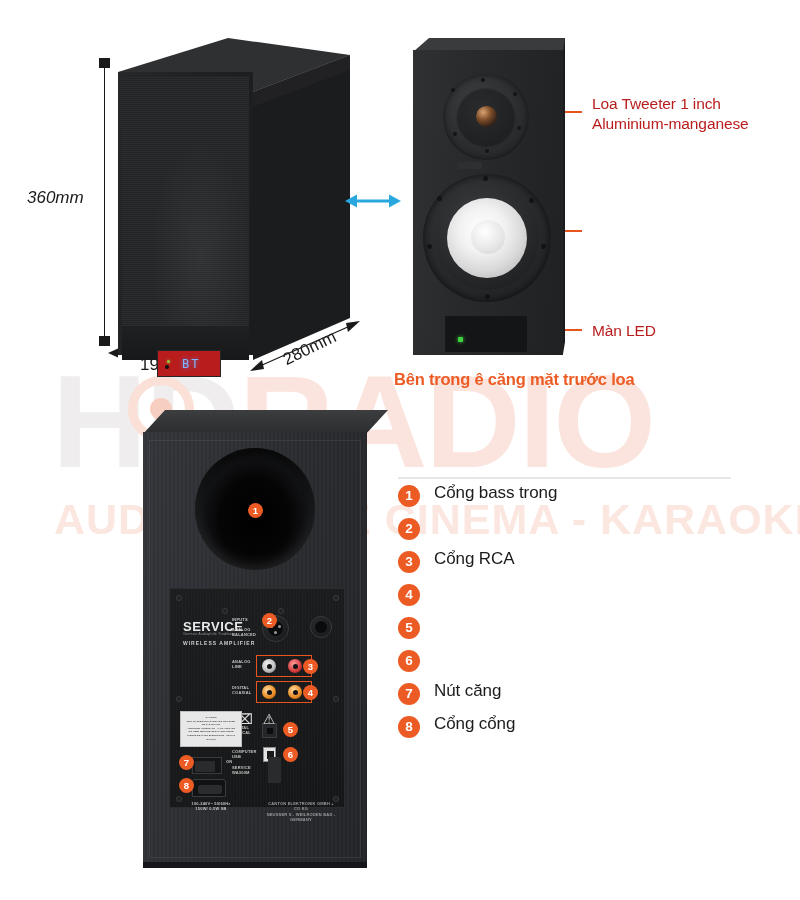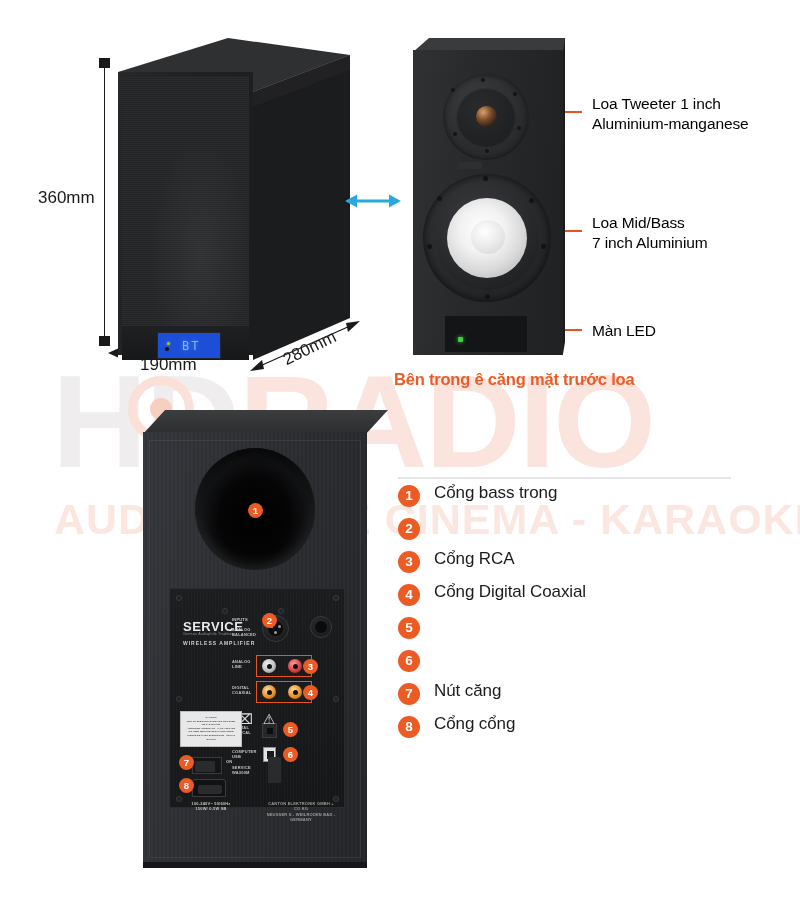--- a/index.html
+++ b/index.html
@@ -62,21 +62,21 @@
     position: absolute;
     left: 13px; top: 13px;
     width: 22px; height: 22px;
     border-radius: 50%;
     background: #f7cfc0;
   }
 
   
   .lbl {
     position: absolute;
-    color: #000000;
+    color: #b91c1c;
     font-size: 15.5px;
     line-height: 1.28;
     white-space: pre-line;
     letter-spacing: -0.1px;
   }
   .leader {
     position: absolute;
     height: 2px;
     background: #e8541e;
   }
@@ -131,23 +131,23 @@
       #232426;
   }
   .s1-base {
     position: absolute;
     left: 12px; top: 296px;
     width: 127px; height: 34px;
     background: linear-gradient(180deg,#1f2022,#17181a);
   }
   .s1-lcdbox {
     position: absolute;
-    left: 47px; top: 302px;
+    left: 47px; top: 320px;
     width: 62px; height: 25px;
-    background: #1d4ed8;
+    background: #b91c1c;
     border: 1px solid #242527;
   }
   .s1-lcd {
     position: absolute;
     left: 24px; top: 6px;
     font-family: "DejaVu Sans Mono", monospace;
     font-size: 12px;
     letter-spacing: 2px;
     color: #7fb6ff;
     text-shadow: 0 0 5px #4f8fe8;
@@ -508,21 +508,21 @@
 <div id="page">
 
   <div class="wm-wrap">
     <div class="wm-main">
       <span class="hd">H</span><span class="hd">D</span><span class="radio">RADIO</span>
     </div>
     <div class="wm-ring"></div>
     <div class="wm-sub">AUDIO - HOME CINEMA - KARAOKE</div>
   </div>
 
-  <div class="dimtext" style="left:38px; top:188px;">360mm</div>
+  <div class="dimtext" style="left:27px; top:188px;font-style:italic;">360mm</div>
   <div class="dimline-v" style="left:104px; top:64px; height:276px;"></div>
   <svg class="tick" style="left:99px; top:58px;" width="11" height="10" viewBox="0 0 11 10">
     <polygon points="5.5,0 11,10 0,10" fill="#1a1a1a"></polygon>
   </svg>
   <svg class="tick" style="left:99px; top:336px;" width="11" height="10" viewBox="0 0 11 10">
     <polygon points="5.5,10 0,0 11,0" fill="#1a1a1a"></polygon>
   </svg>
 
   <div class="dimtext" style="left:140px; top:355px;">190mm</div>
   <svg style="position:absolute; left:108px; top:346px;" width="144" height="14" viewBox="0 0 144 14">
@@ -602,22 +602,20 @@
     </div>
   </div>
 
   <div class="hot" style="left:481px; top:105px;"></div>
   <div class="leader" style="left:494px; top:111px; width:88px;"></div>
   <div class="lbl" style="left:592px; top:94px;">Loa Tweeter 1 inch
 Aluminium-manganese</div>
 
   <div class="hot" style="left:481px; top:224px;"></div>
   <div class="leader" style="left:494px; top:230px; width:88px;"></div>
-  <div class="lbl" style="left:592px; top:213px;">Loa Mid/Bass
-7 inch Aluminium</div>
 
   <div class="hot" style="left:481px; top:323px;"></div>
   <div class="leader" style="left:494px; top:329px; width:88px;"></div>
   <div class="lbl" style="left:592px; top:321px;">Màn LED</div>
 
   <div class="caption" style="left:394px; top:370px;">Bên trong ê căng mặt trước loa</div>
 
   <div id="sp3">
     <div class="s3-top"></div>
     <div class="s3-body"></div>
@@ -713,21 +711,20 @@
     </div>
     <div class="legend-row">
       <div class="badge lg">2</div>
     </div>
     <div class="legend-row">
       <div class="badge lg">3</div>
       <div class="txt">Cổng RCA</div>
     </div>
     <div class="legend-row">
       <div class="badge lg">4</div>
-      <div class="txt">Cổng Digital Coaxial</div>
     </div>
     <div class="legend-row">
       <div class="badge lg">5</div>
     </div>
     <div class="legend-row">
       <div class="badge lg">6</div>
     </div>
     <div class="legend-row">
       <div class="badge lg">7</div>
       <div class="txt">Nút căng</div>

